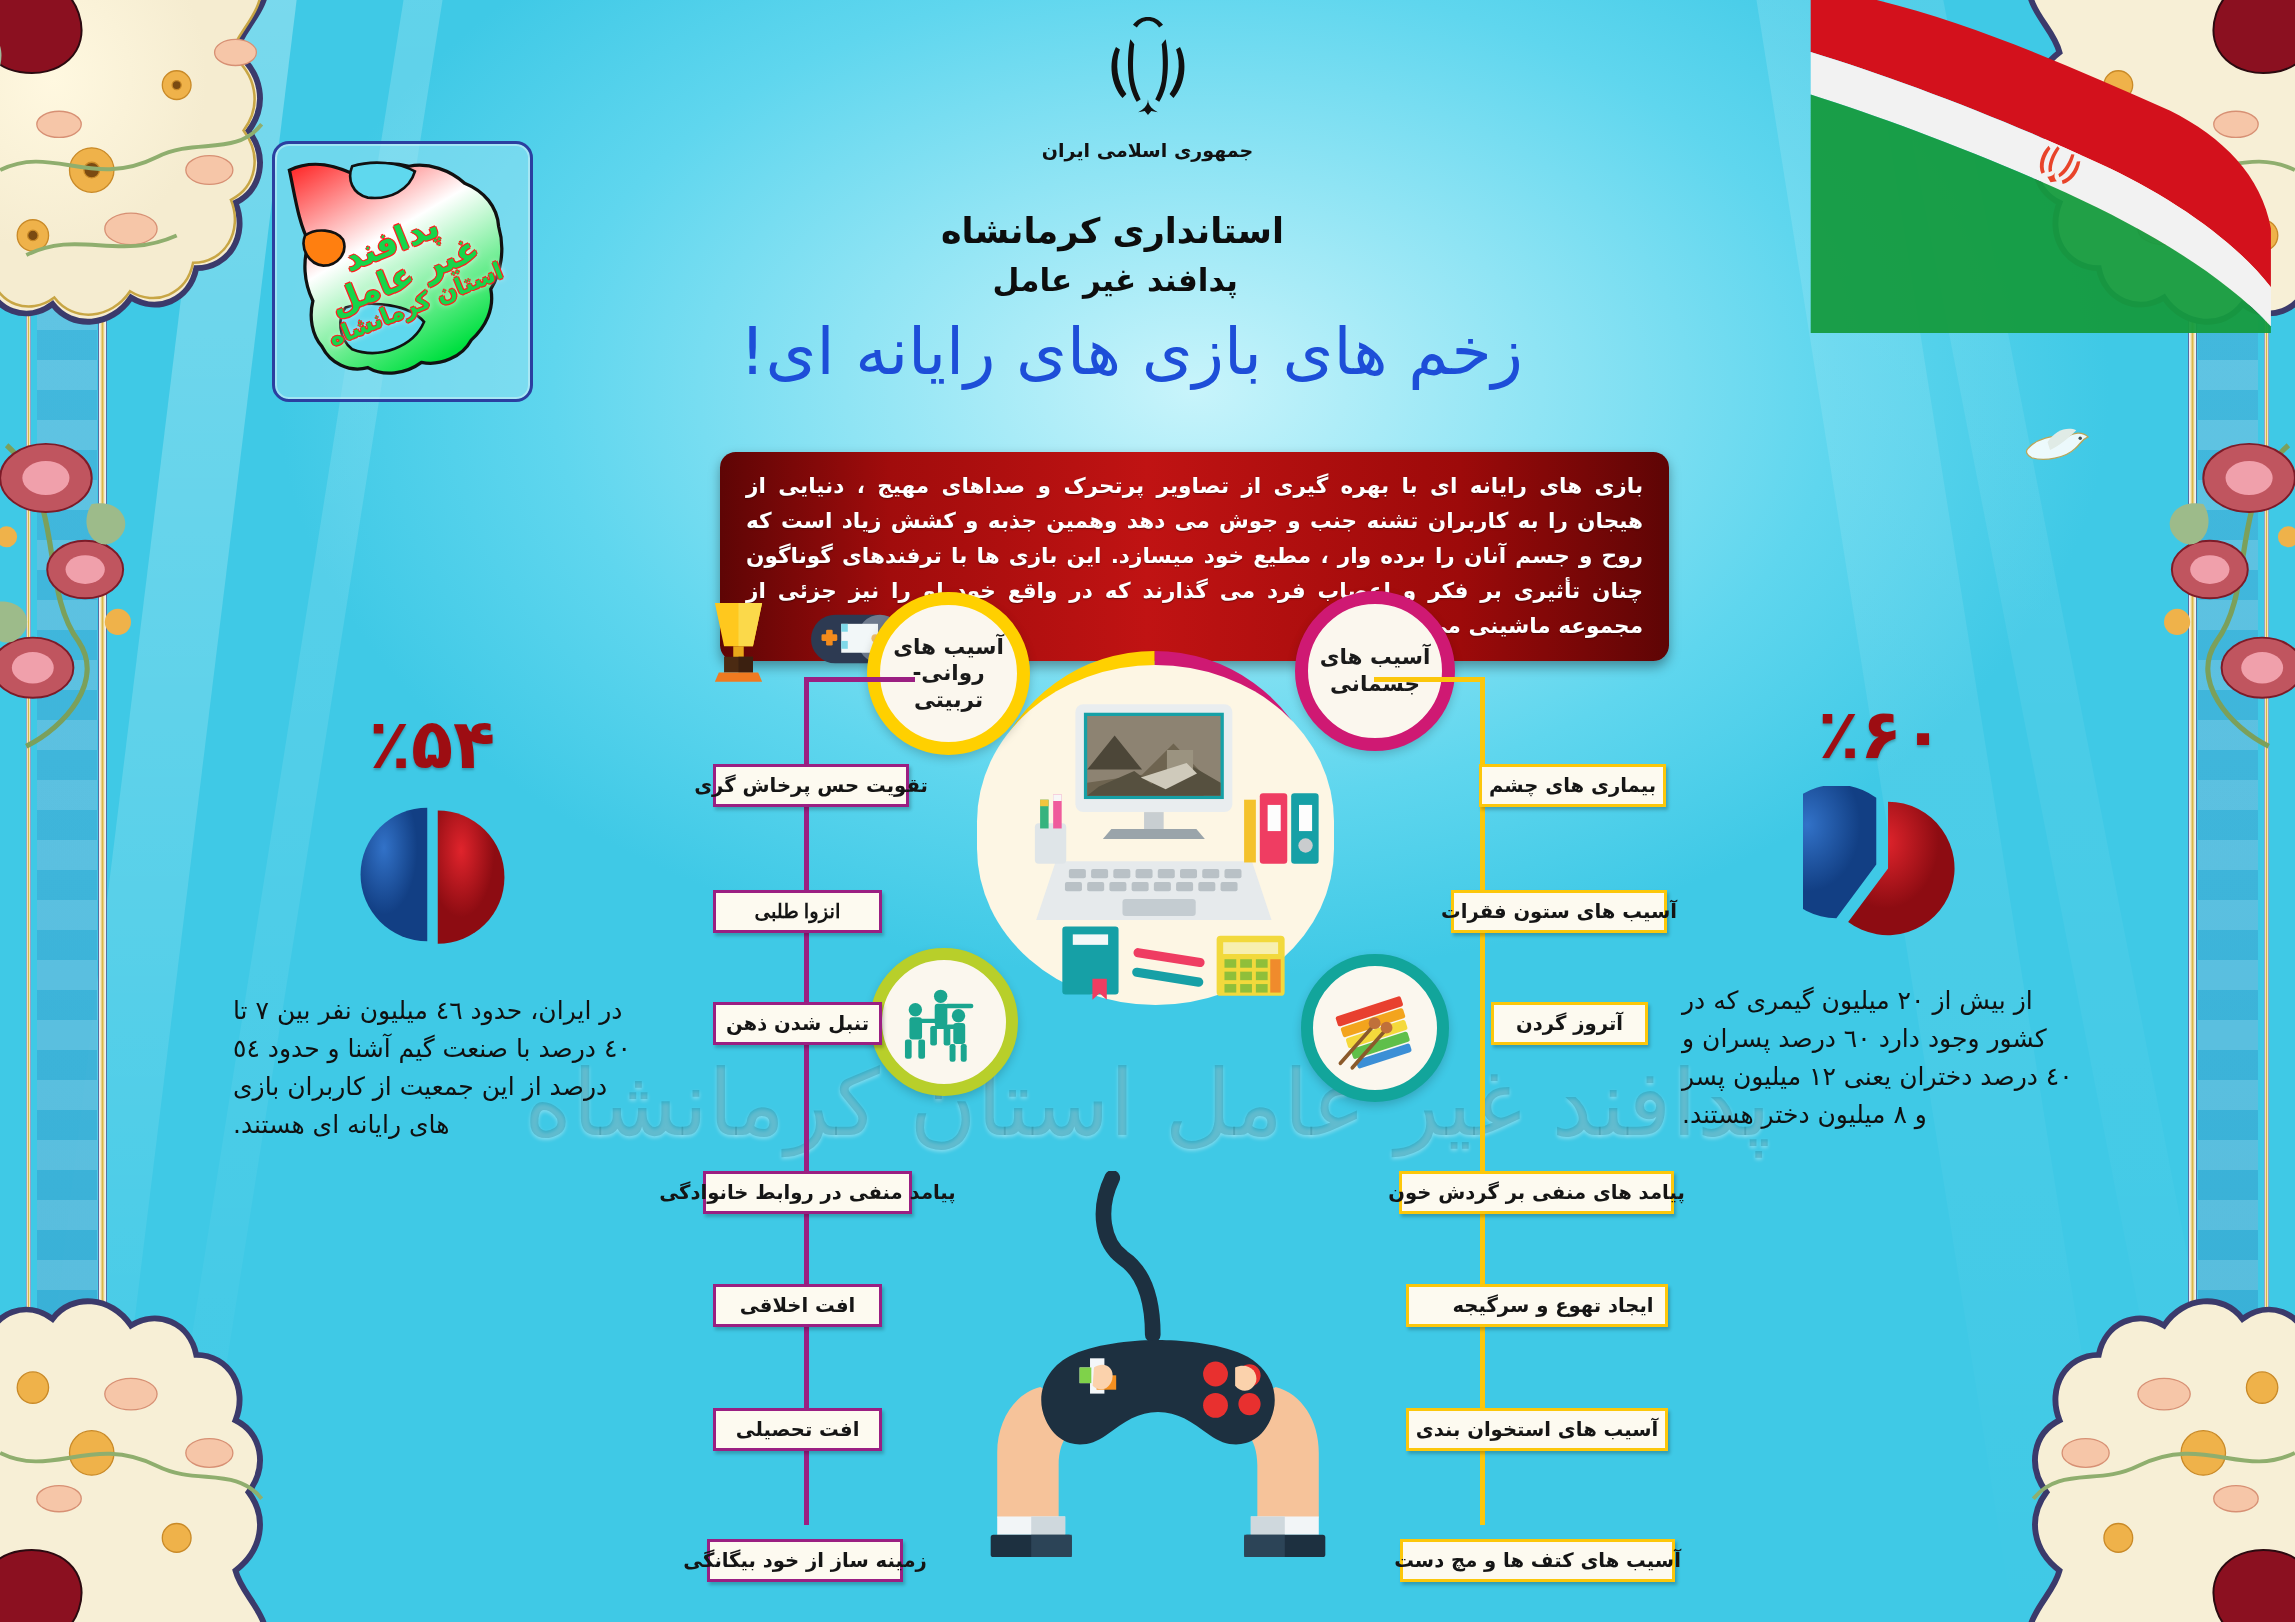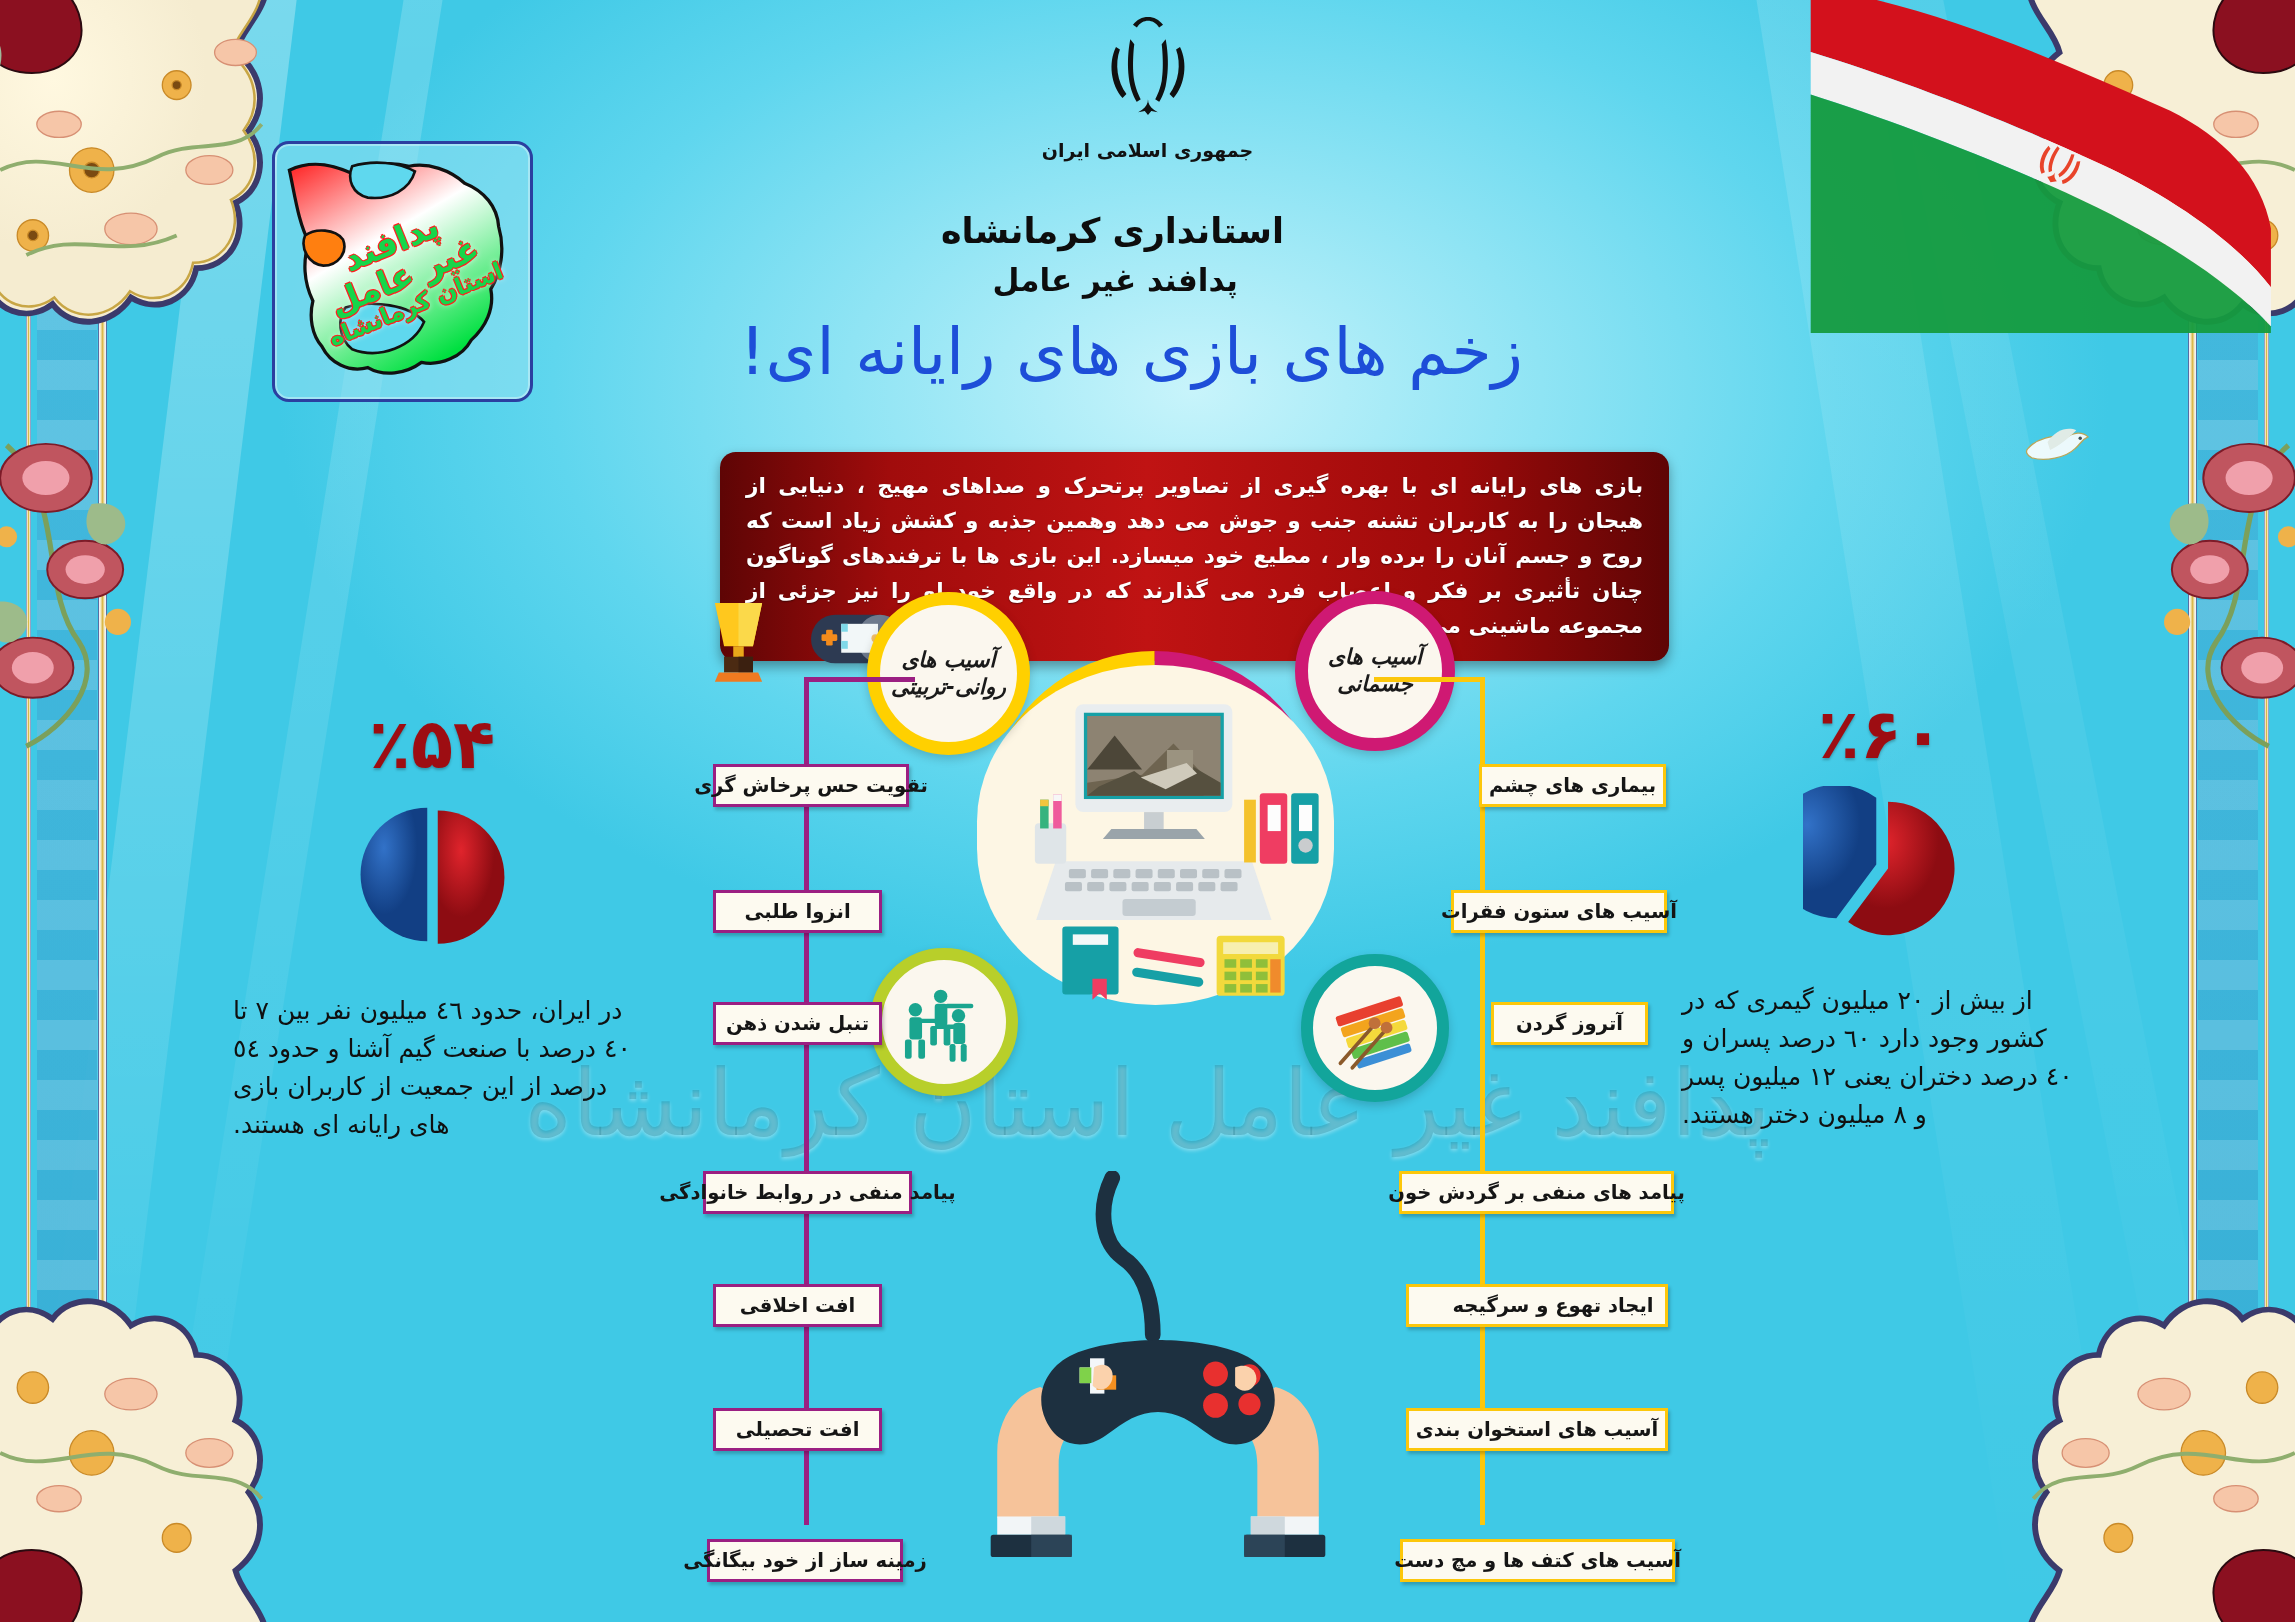--- a/index.html
+++ b/index.html
@@ -115,21 +115,20 @@
   .desk{
      position:absolute;left:71px;top:60px;width:357px;height:340px;
      background:#fdf6e4;border-radius:50%/46%;
   }
   .desk svg{width:100%;height:100%;display:block;}
 
   .bubble{
      position:absolute;border-radius:50%;background:#fbf7ee;
      display:flex;align-items:center;justify-content:center;text-align:center;
      box-shadow:0 3.9px 9.2px rgba(0,0,0,.18);
-     font-style:italic;
   }
   .bubble span{font-size:21.6px;font-weight:bold;color:#1a1a1a;line-height:1.22;}
   .b-psych{left:-39px;top:-13px;width:137px;height:137px;border:13px solid #ffd000;}
   .b-phys {right:-52px;top:-14.4px;width:134px;height:134px;border:13px solid #cf1973;}
   .b-soldier{left:-36px;bottom:-33px;width:124px;height:124px;border:12.4px solid #b8cf2a;}
   .b-xylo {right:-46px;bottom:-39px;width:124px;height:124px;border:12.4px solid #12a59b;}
   .b-soldier svg,.b-xylo svg{width:72%;height:72%;}
 
   
   .trophy{position:absolute;left:707px;top:599px;width:63px;height:85px;}
@@ -649,21 +648,21 @@
     <rect x="412" y="556" width="62" height="34" fill="#2c4457"></rect>
   </svg>
 </div>
 
 <div class="spine spine-left"></div>
 <div class="tick tick-left" style="left:804px;top:677px;width:111px;"></div>
 
 <div class="lbl lbl-left" style="left:713px;top:764px;width:196px;">
   <span>تقویت حس پرخاش گری</span>
   </div>
-<div class="lbl lbl-left" style="left:713px;top:890px;width:169px;">
+<div class="lbl lbl-left" style="left:713px;top:890px;width:169px;font-family:Liberation Serif, serif;">
   <span>انزوا طلبی</span>
   </div>
 <div class="lbl lbl-left" style="left:713px;top:1002px;width:169px;">
   <span>تنبل شدن ذهن</span>
   </div>
 <div class="lbl lbl-left" style="left:703px;top:1171px;width:209px;">
   <span>پیامد منفی در روابط خانوادگی</span>
   </div>
 <div class="lbl lbl-left" style="left:713px;top:1284px;width:169px;">
   <span>افت اخلاقی</span>

